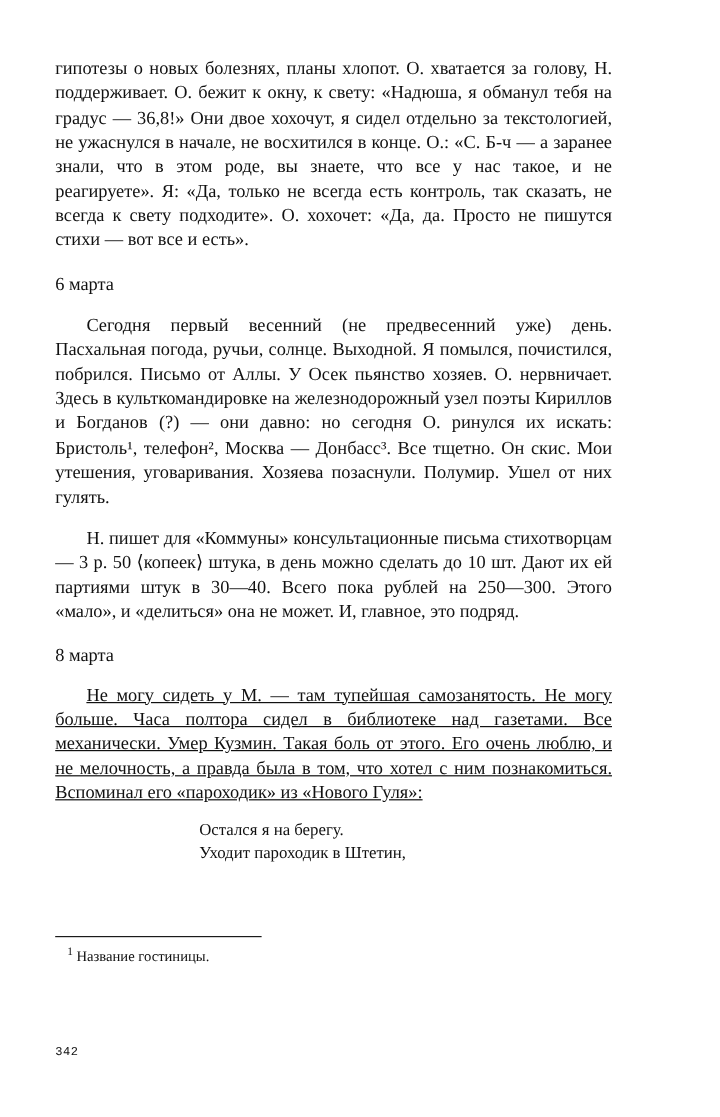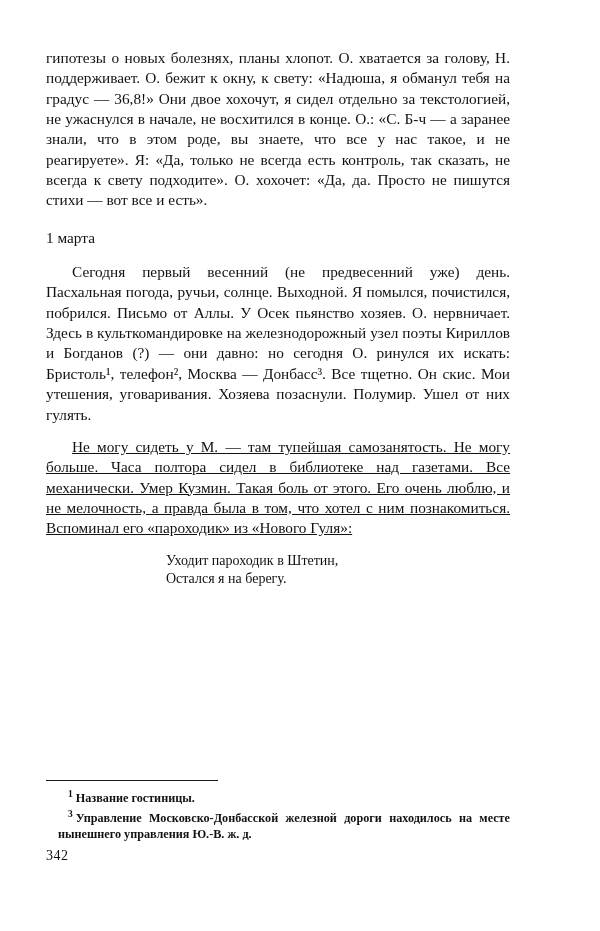--- a/index.html
+++ b/index.html
@@ -66,64 +66,65 @@
   .fn-rule {
     width: 172px;
     height: 1px;
     background: #1a1a1a;
     margin: 0 0 7px 0;
   }
   .fn {
     font-size: 12.2px;
     line-height: 1.3;
     text-align: justify;
-    margin: 0 0 1px 12px;
+    margin: 0 0 1px 0;
     text-indent: 10px;
-    font-weight: bold;
   }
   .fn sup {
     font-size: 9.5px;
     vertical-align: super;
     margin-right: 3px;
   }
   .page-number {
     position: absolute;
     left: 46px;
-    top: 848px;
-    font-size: 14px;
+    top: 872px;
+    font-size: 10px;
     letter-spacing: 0.5px;
+    font-family: Liberation Mono, monospace;
   }
   .sp-before { margin-top: 12px; text-decoration: underline; }
 </style>
 </head>
 <body>
 
 <div class="page">
 
   <div class="body-text">
 
     <p class="para cont">гипотезы о новых болезнях, планы хлопот. О. хватается за голову, Н. поддерживает. О. бежит к окну, к свету: «Надюша, я обманул тебя на градус — 36,8!» Они двое хохочут, я сидел отдельно за текстологией, не ужаснулся в начале, не восхитился в конце. О.: «С. Б-ч — а заранее знали, что в этом роде, вы знаете, что все у нас такое, и не реагируете». Я: «Да, только не всегда есть контроль, так сказать, не всегда к свету подходите». О. хохочет: «Да, да. Просто не пишутся стихи — вот все и есть».</p>
 
-    <p class="date-head">1 марта</p>
+    <p class="date-head">6 марта</p>
 
     <p class="para indent gap-after-date">Сегодня первый весенний (не предвесенний уже) день. Пасхальная погода, ручьи, солнце. Выходной. Я помылся, почистился, побрился. Письмо от Аллы. У Осек пьянство хозяев. О. нервничает. Здесь в культкомандировке на железнодорожный узел поэты Кириллов и Богданов (?) — они давно: но сегодня О. ринулся их искать: Бристоль¹, телефон², Москва — Донбасс³. Все тщетно. Он скис. Мои утешения, уговаривания. Хозяева позаснули. Полумир. Ушел от них гулять.</p>
 
 
+    <p class="para indent gap-after-date">Н. пишет для «Коммуны» консультационные письма стихотворцам — 3 р. 50 ⟨копеек⟩ штука, в день можно сделать до 10 шт. Дают их ей партиями штук в 30—40. Всего пока рублей на 250—300. Этого «мало», и «делиться» она не может. И, главное, это подряд.</p>
 
+    <p class="date-head">8 марта</p>
 
     <p class="para indent sp-before">Не могу сидеть у М. — там тупейшая самозанятость. Не могу больше. Часа полтора сидел в библиотеке над газетами. Все механически. Умер Кузмин. Такая боль от этого. Его очень люблю, и не мелочность, а правда была в том, что хотел с ним познакомиться. Вспоминал его «пароходик» из «Нового Гуля»:</p>
 
     <div class="verse">
+      <div>Остался я на берегу.</div>
       <div>Уходит пароходик в Штетин,</div>
-      <div>Остался я на берегу.</div>
     </div>
 
   </div>
 
   <div class="footnotes">
     <div class="fn-rule"></div>
     <p class="fn"><sup>1</sup><span>Название гостиницы.</span></p>
-    <p class="fn"><sup>3</sup><span>Управление Московско-Донбасской железной дороги находилось на месте нынешнего управления Ю.-В. ж. д.</span></p>
   </div>
 
   <div class="page-number">342</div>
 
 </div>
 
 </body></html>

